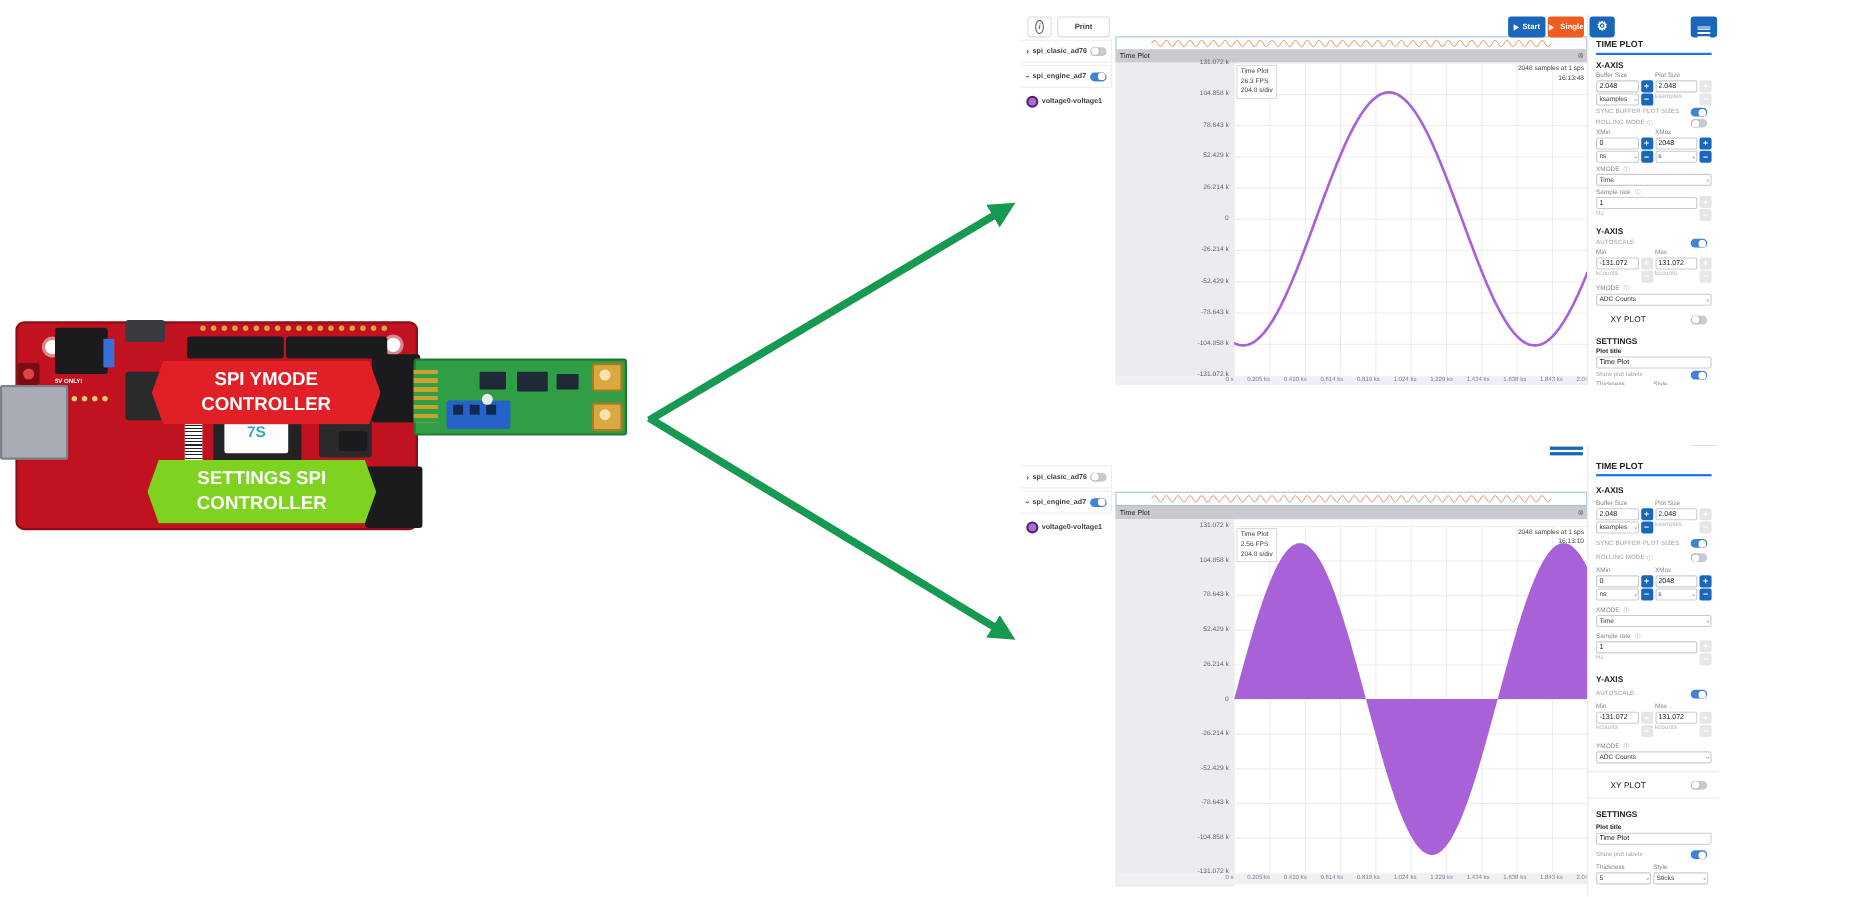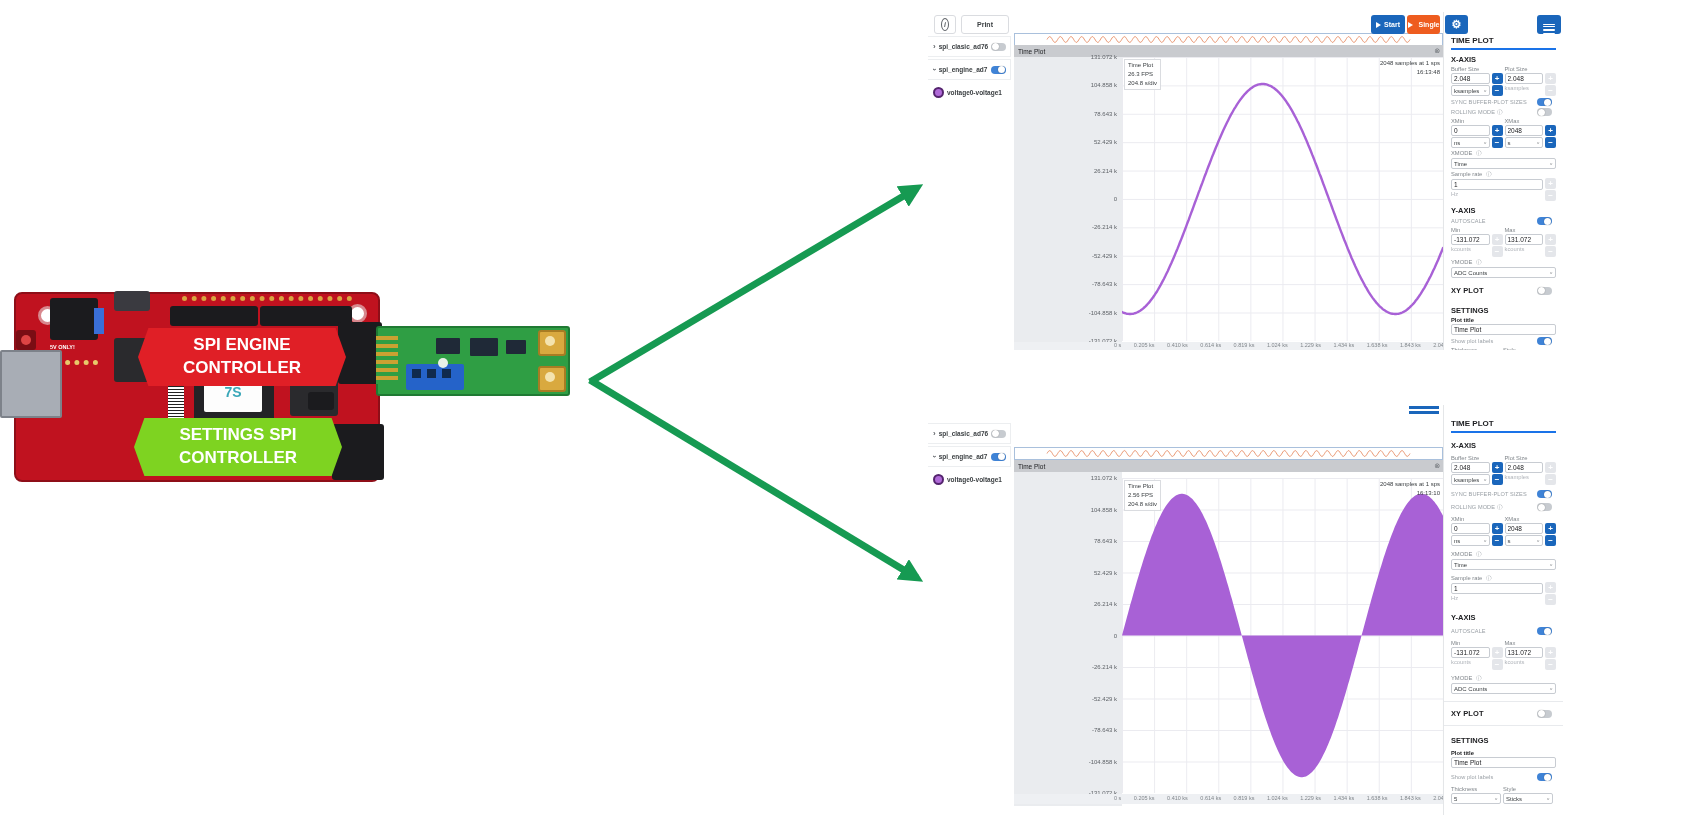--- a/index.html
+++ b/index.html
@@ -93,21 +93,21 @@
        box-sizing:border-box;font-family:"Liberation Sans",sans-serif;color:#202124;background:#fff;}
   .dd{width:100%;height:11px;border:1px solid #c8ccd2;border-radius:2px;font-size:6px;color:#3c4043;
       display:flex;align-items:center;justify-content:space-between;padding:0 2px;box-sizing:border-box;background:#fff;}
   .dd .dchev{font-size:6px;color:#5f6368;transform:rotate(90deg);}
   .unit{font-size:5.8px;color:#b0b4ba;}
   .pm{display:flex;flex-direction:column;gap:1px;padding-top:7px;}
   .pmb{width:11px;height:11px;font-size:8px;line-height:9px;background:#1a66bb;color:#fff;border:none;border-radius:2px;padding:0;font-weight:bold;}
   .pm.gray .pmb{background:#e4e6ea;}
   .trow{display:flex;align-items:center;}
   .tlbl{font-size:5.6px;color:#9aa0a6;letter-spacing:.1px;}
-  .tlbl.dark{font-size:7.5px;font-weight:bold;color:#202124;}
+  .tlbl.dark{font-size:7.5px;font-weight:normal;color:#202124;margin-left:13px;}
   .info{font-size:5.5px;color:#9aa0a6;margin-left:2px;}
   .hdiv{height:1px;background:#e8eaed;margin:2px -7px;}
   .sliver{position:absolute;background:#1a66bb;}
 </style>
 </head>
 <body>
 
 <div class="pcb">
   <div class="hole" style="left:22px;top:12px;"></div>
   <div class="hole" style="left:332px;top:10px;"></div>
@@ -140,21 +140,21 @@
   <div class="term"><span></span><span></span><span></span></div>
   <div class="ic" style="left:58px;top:10px;width:24px;height:16px;"></div>
   <div class="ic" style="left:92px;top:10px;width:28px;height:18px;"></div>
   <div class="ic" style="left:128px;top:12px;width:20px;height:14px;"></div>
   <div class="abs" style="left:60px;top:30px;width:10px;height:10px;border-radius:50%;background:#e8f2e8;"></div>
 </div>
 <div class="sma" style="left:538px;top:330px;"></div>
 <div class="sma" style="left:538px;top:366px;"></div>
 
 <div class="banner" style="left:138px;top:328px;background:#e01f26;">
-  <div>SPI ENGINE</div>
+  <div>SPI YMODE</div>
   <div>CONTROLLER</div>
 </div>
 <div class="banner" style="left:134px;top:418px;background:#7ed321;">
   <div>SETTINGS SPI</div>
   <div>CONTROLLER</div>
 </div>
 
 <svg class="arrows" width="370" height="440">
   <defs>
     <marker id="ah" viewBox="0 0 10 10" refX="7" refY="5" markerWidth="3.4" markerHeight="3.4" orient="auto-start-reverse">

